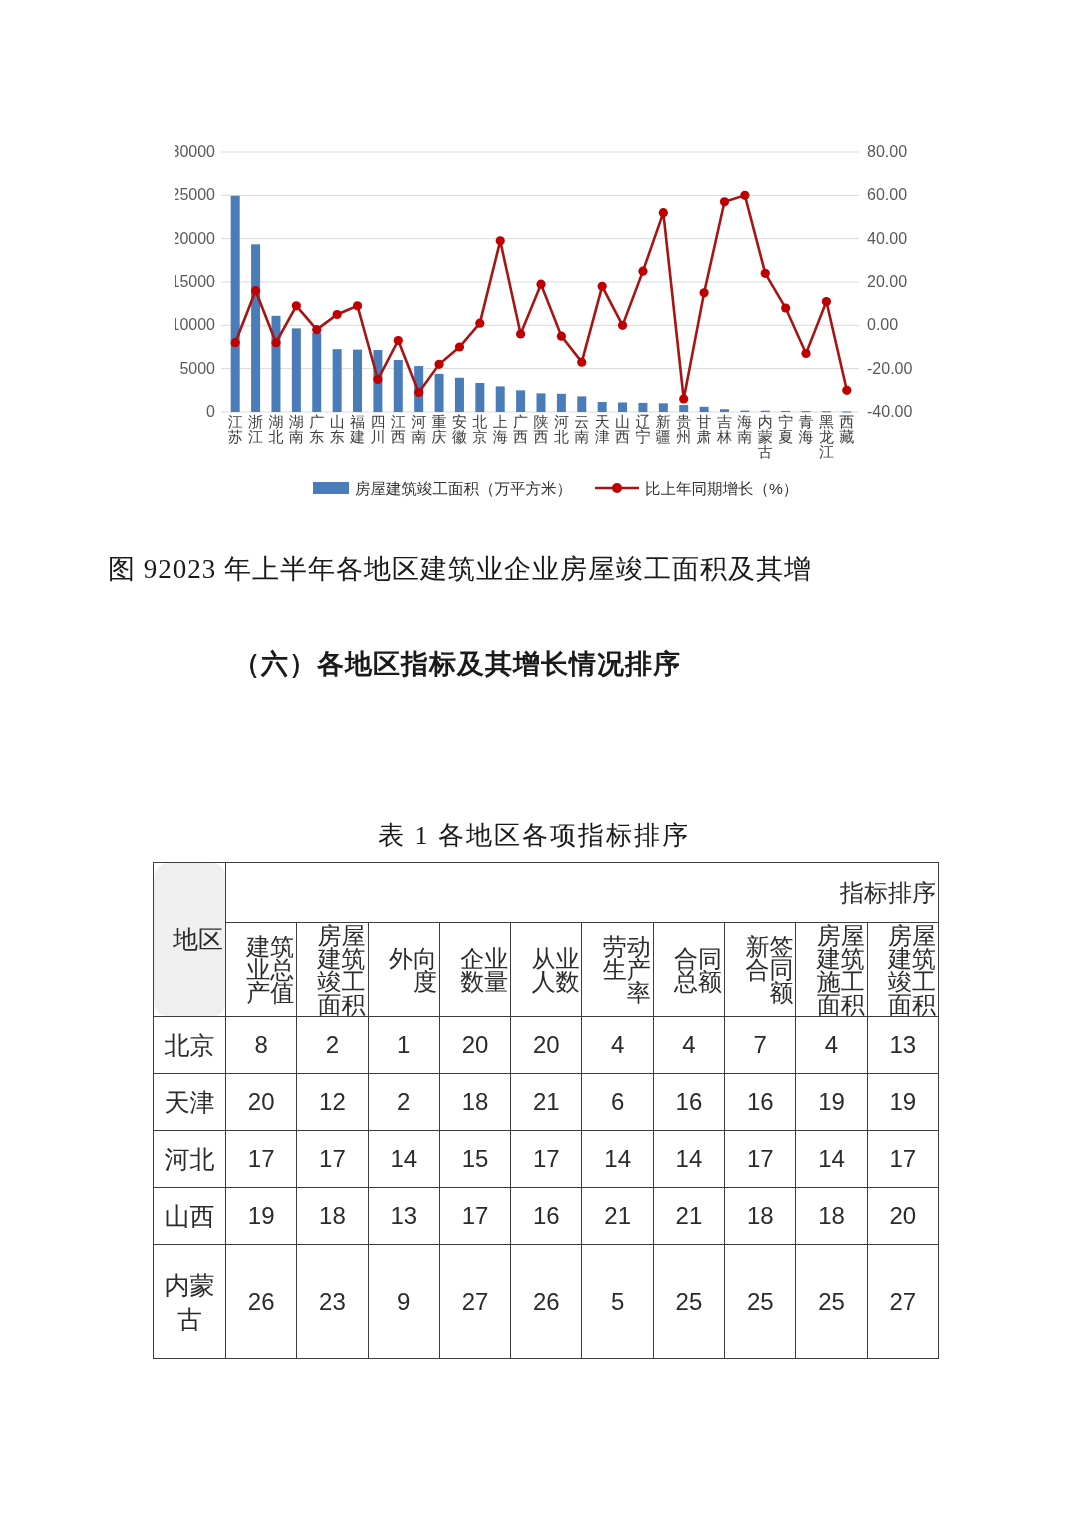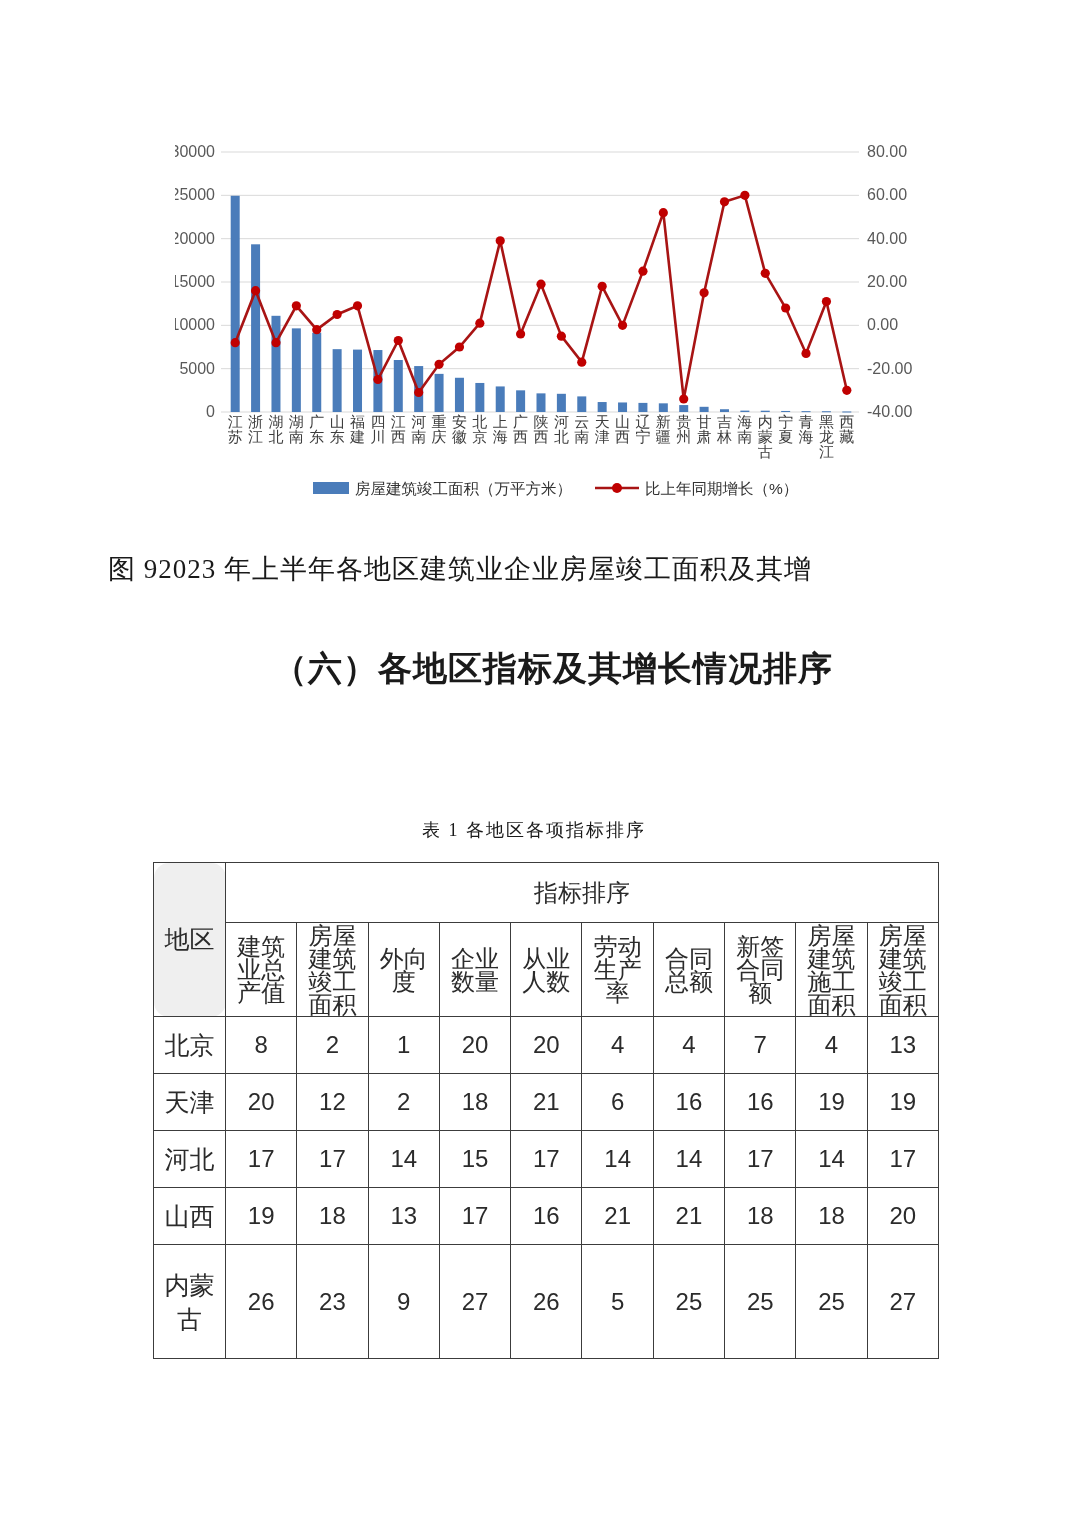--- a/index.html
+++ b/index.html
@@ -7,36 +7,36 @@
        font-family:"Liberation Serif", serif;color:#1a1a1a;}
   .abs{position:absolute;}
 
   
   #chart-wrap{left:175px;top:135px;width:740px;height:390px;}
   #chart-svg{font-family:"Liberation Sans","DejaVu Sans",sans-serif;}
 
   
   #figure-caption{left:0;top:540px;width:920px;text-align:center;
       font-size:27px;line-height:58px;letter-spacing:1px;}
-  #section-heading{left:233px;top:646px;font-size:34px;font-weight:bold;
-      font-family:"Liberation Sans","DejaVu Sans",sans-serif;letter-spacing:1px;margin-left:40px;}
+  #section-heading{left:233px;top:646px;font-size:27px;font-weight:bold;
+      font-family:"Liberation Sans","DejaVu Sans",sans-serif;letter-spacing:1px;}
   #paragraph{left:167px;top:698px;width:775px;font-size:27px;line-height:60px;letter-spacing:1px;}
   #paragraph .indent{padding-left:55px;}
-  #table-title{left:0;top:818px;width:1068px;text-align:center;font-size:18px;letter-spacing:2px;}
+  #table-title{left:0;top:818px;width:1068px;text-align:center;font-size:26px;letter-spacing:2px;}
 
   
   #rank-table{position:absolute;left:153px;top:862px;width:786px;
       border-collapse:collapse;table-layout:fixed;
       font-family:"Liberation Sans","DejaVu Sans",sans-serif;}
   #rank-table th,#rank-table td{border:1px solid #3c3c3c;text-align:center;
       vertical-align:middle;padding:0 2px;font-weight:normal;color:#2b2b2b;}
   #rank-table .col-region{width:72px;}
   #rank-table thead tr:first-child{height:60px;}
   #rank-table thead tr:last-child{height:94px;}
-  #rank-table thead th{font-size:24px;line-height:23px;}
+  #rank-table thead th{font-size:24px;line-height:23px;text-align:right;}
   #rank-table th.region-head{background:#efefef;font-size:25px;border-radius:15px;}
   #rank-table tbody tr{height:57px;}
   #rank-table tbody tr:last-child{height:114px;}
   #rank-table tbody td{font-size:24px;}
   #rank-table tbody td.region-cell{font-size:25px;line-height:34px;}
 </style>
 </head>
 <body>
 
 <div class="abs" id="chart-wrap">

